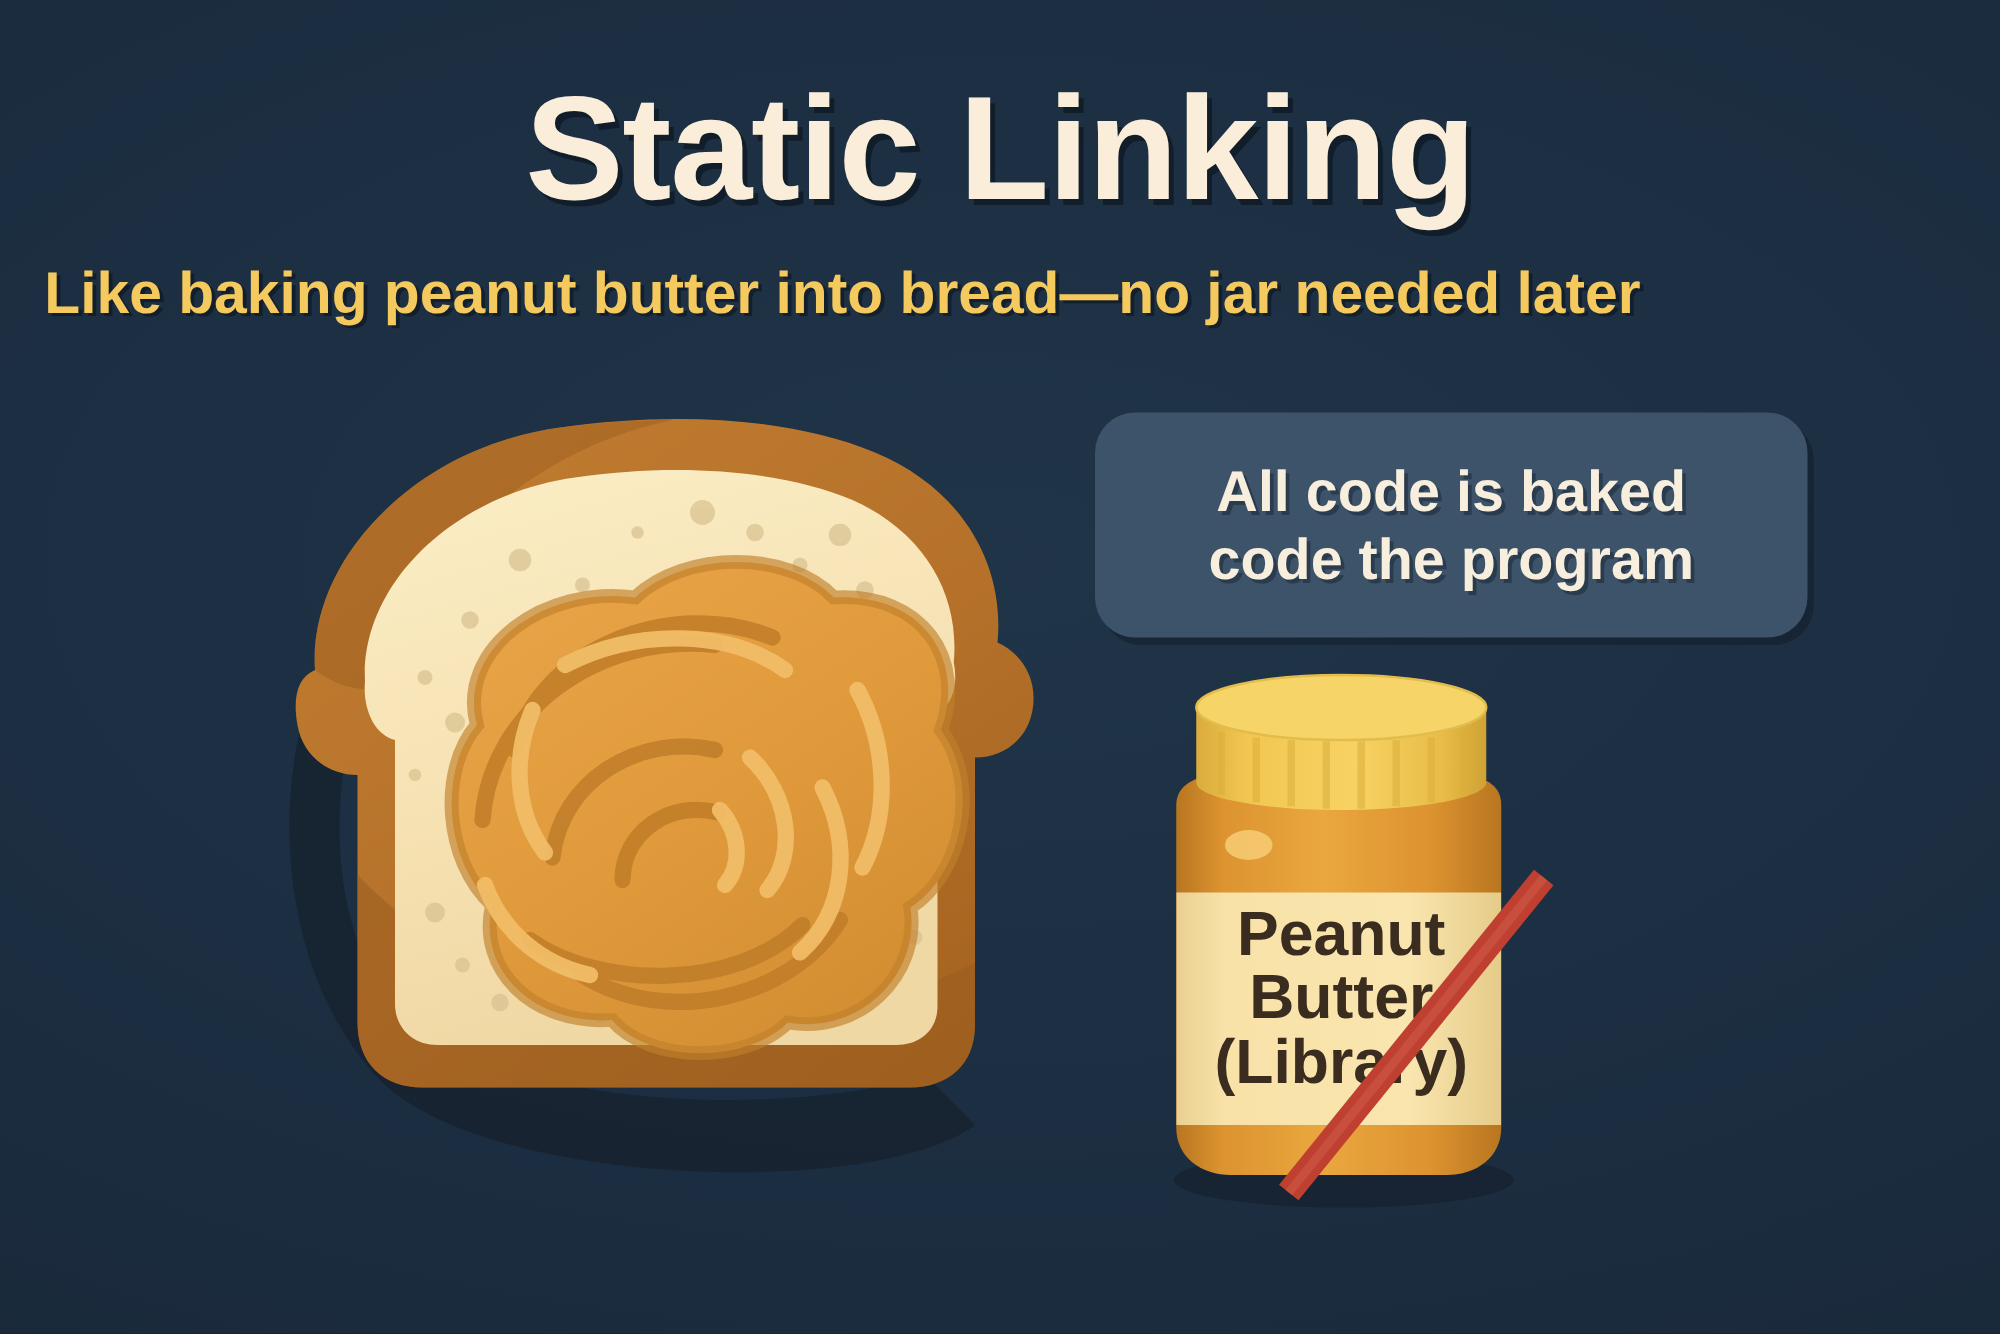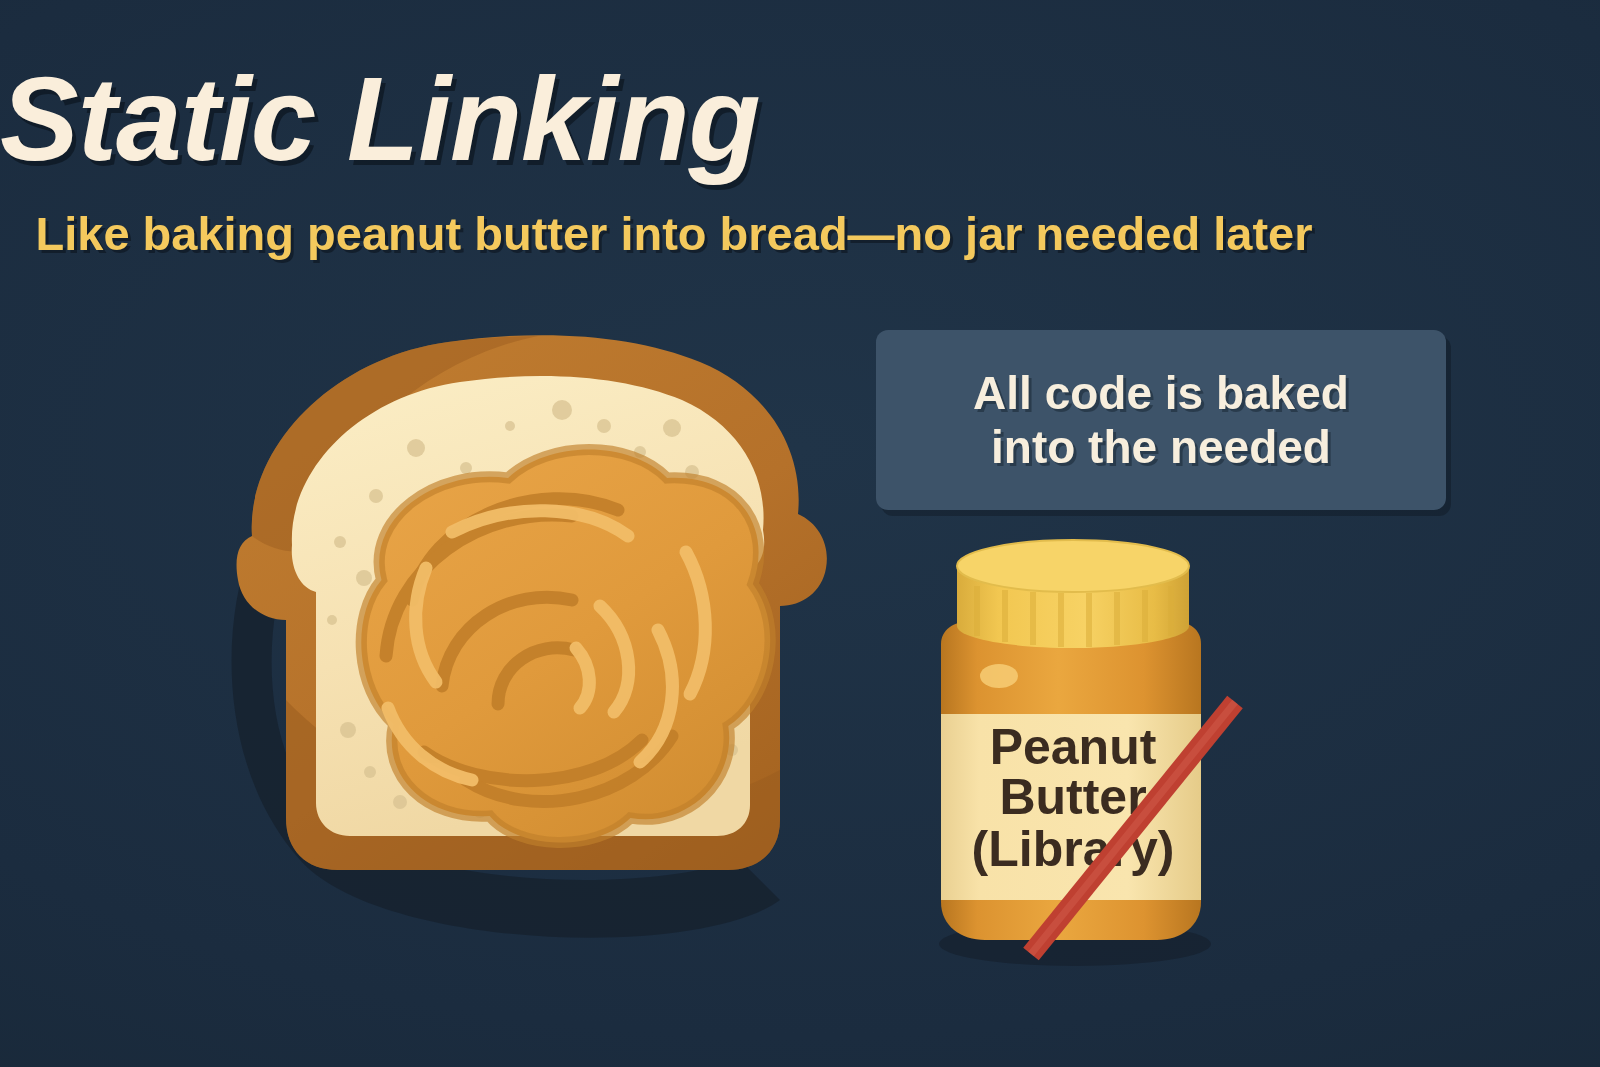--- a/index.html
+++ b/index.html
@@ -21,45 +21,45 @@
   #bg-vignette{
     position:absolute; inset:0;
     background:radial-gradient(ellipse 120% 95% at 50% 42%, #203448 0%, #1b2c3f 55%, #16out 100%);
     background:radial-gradient(ellipse 120% 95% at 50% 42%, #203448 0%, #1b2c3f 58%, #172634 100%);
     pointer-events:none;
   }
 
   
   #title{
     position:absolute; top:58px; left:0; width:1600px;
+    text-align:center;
     font-size:118px; font-weight:bold;
     letter-spacing:-1px;
     color:#faeedb;
     text-shadow:4px 5px 0 rgba(8,14,22,.55);
     line-height:1.05;
     white-space:nowrap;
-    font-style:italic;
   }
   #subtitle{
     position:absolute; top:206px; left:0; width:1348px;
     text-align:center;
     font-size:47px; font-weight:bold;
     color:#f3c killed;
     color:#f4c95d;
     text-shadow:3px 3px 0 rgba(8,14,22,.5);
     white-space:nowrap;
   }
 
   
   #callout{
     position:absolute;
     left:876px; top:330px;
     width:570px; height:180px;
     background:#3d5369;
-    border-radius:12px;
+    border-radius:32px;
     box-shadow:5px 6px 0 rgba(8,14,22,.32);
     display:flex; align-items:center; justify-content:center;
   }
   #callout-text{
     color:#f7eedd;
     font-size:46px; font-weight:bold;
     line-height:1.18;
     text-align:center;
     text-shadow:3px 3px 0 rgba(18,30,42,.45);
     padding:0 24px;
@@ -301,18 +301,18 @@
       <g>
         <line x1="330" y1="176" x2="126" y2="428" stroke="#bf4031" stroke-width="20" stroke-linecap="butt"></line>
         <line x1="330" y1="176" x2="126" y2="428" stroke="#d4604f" stroke-width="7" stroke-linecap="butt" opacity="0.45"></line>
       </g>
     </svg>
   </div>
 
   <div id="callout">
     <div id="callout-text">
       <span>All code is baked</span><br>
-      <span>into the needed</span>
+      <span>code the program</span>
     </div>
   </div>
 
 
 </div>
 
 </body></html>

